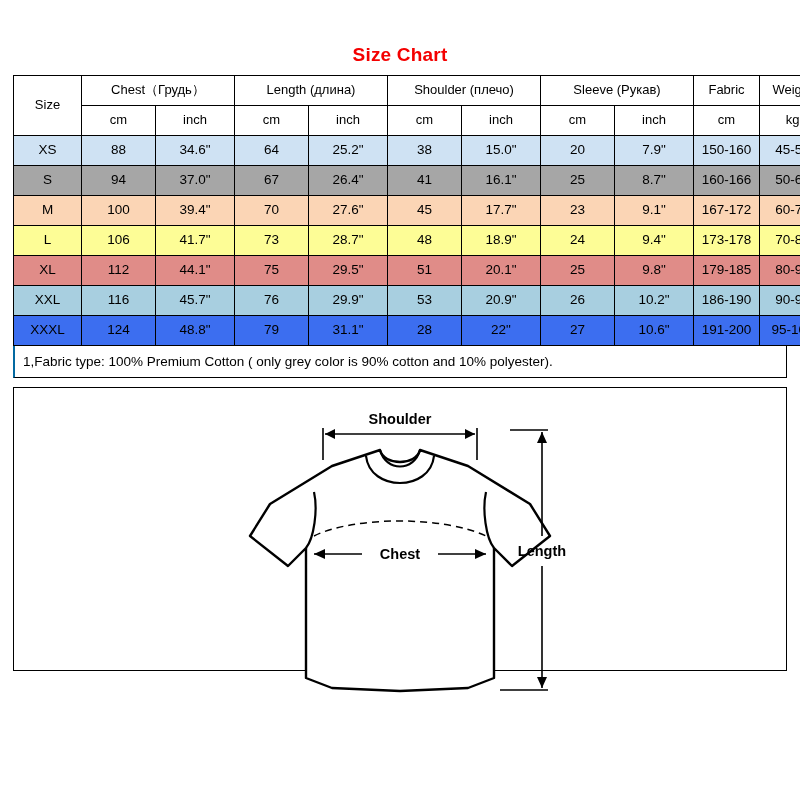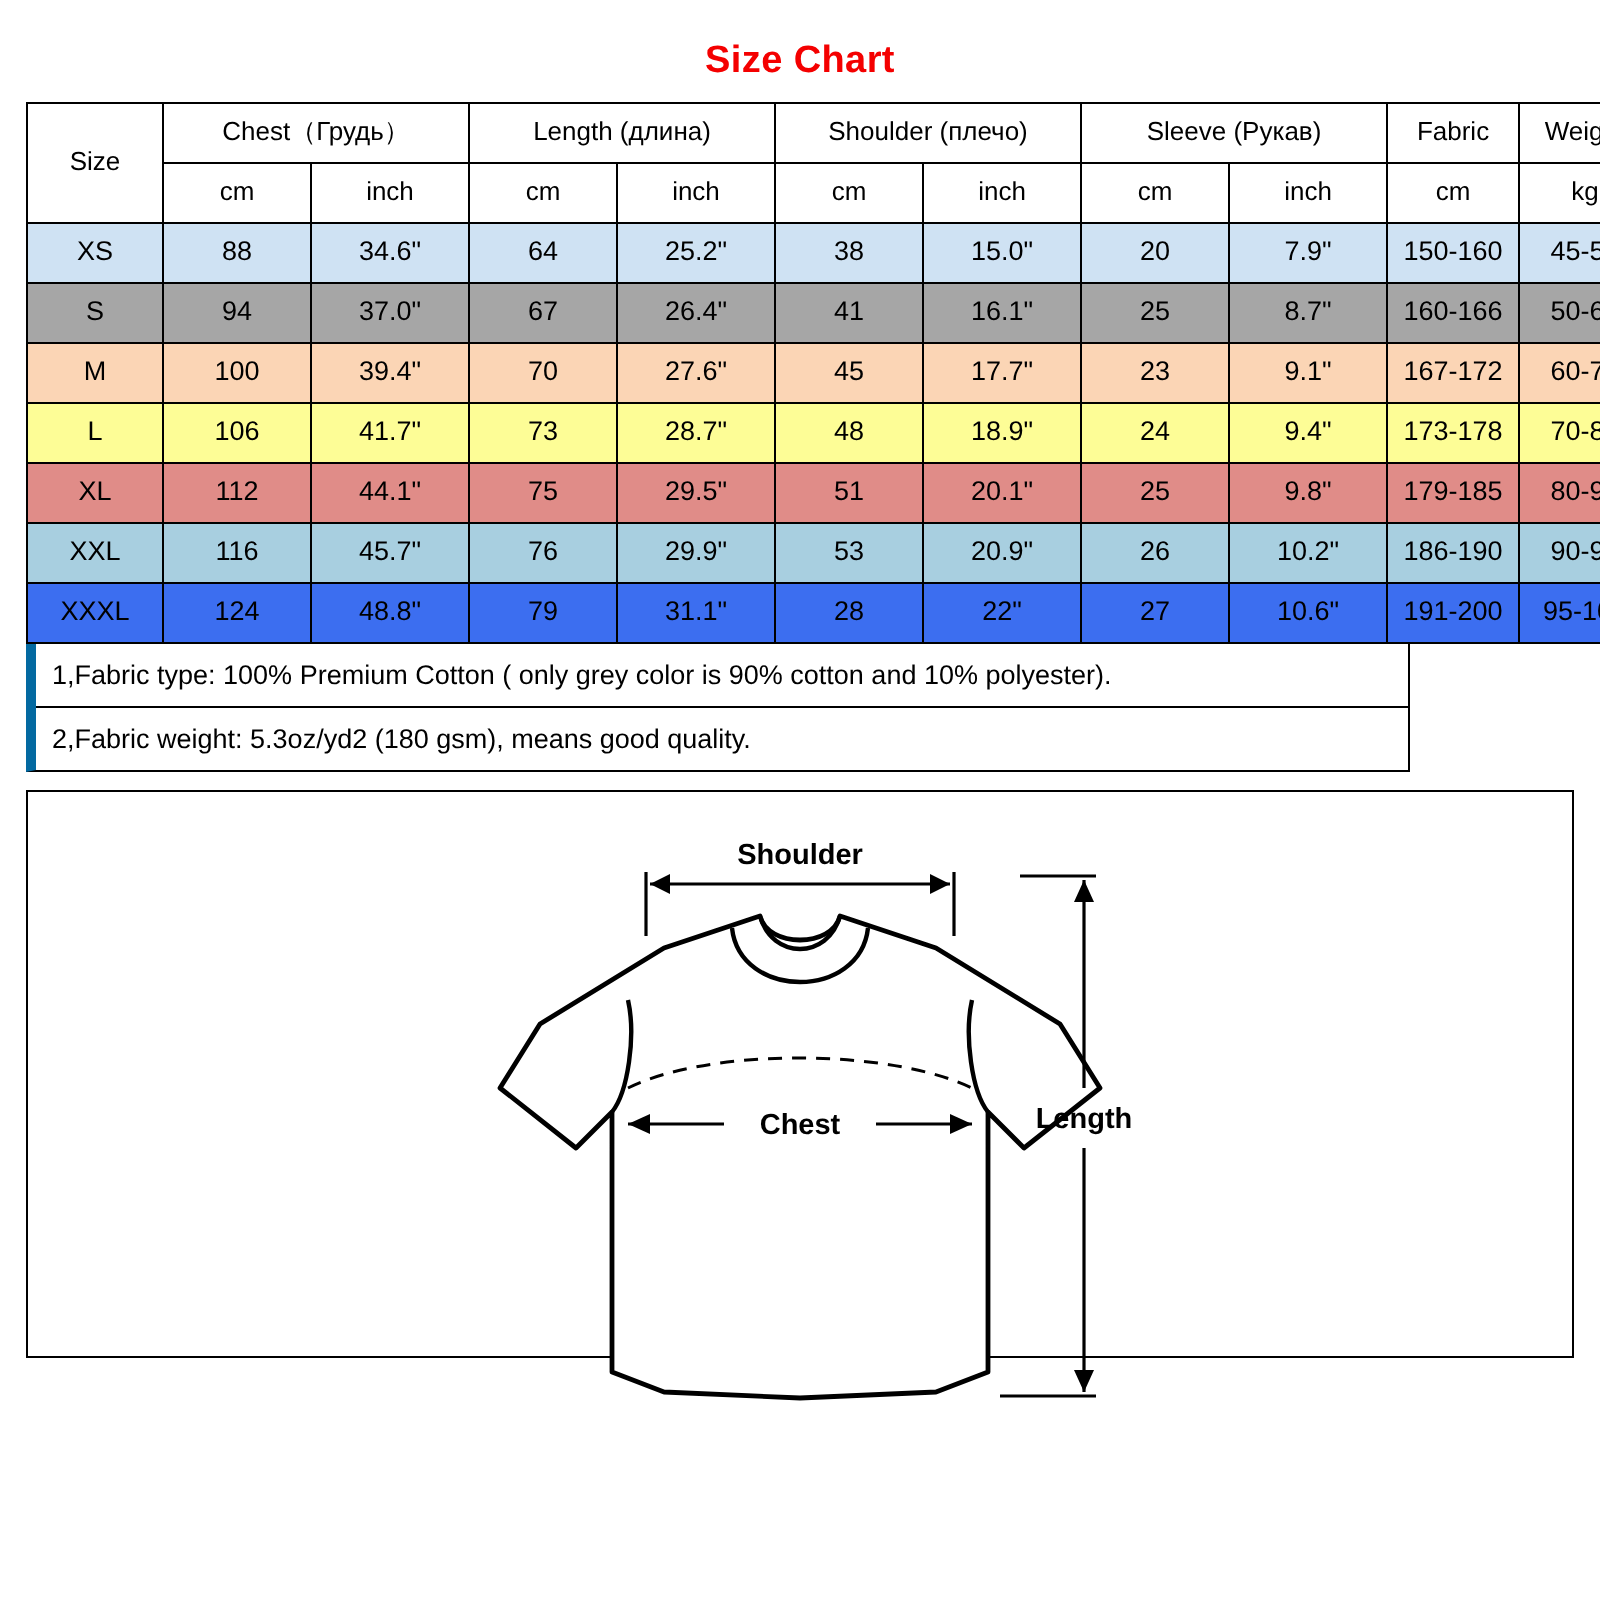--- a/index.html
+++ b/index.html
@@ -13,21 +13,21 @@
     position: relative;
     width: 800px; height: 800px;
     background: #ffffff;
     overflow: hidden;
   }
   .title {
     text-align: center;
     color: #f40000;
     font-size: 19px;
     font-weight: bold;
-    padding-top: 20px;
+    padding-top: 44px;
     padding-bottom: 9px;
     letter-spacing: 0.2px;
   }
   table.size-table {
     border-collapse: collapse;
     width: 774px;
     margin: 0 13px;
     table-layout: fixed;
   }
   table.size-table th, table.size-table td {
@@ -48,23 +48,23 @@
   .hdr-row2 th { height: 28px; }
   td.sz { font-size: 13.5px; }
   
   col.c-size   { width: 68px; }
   col.c-cm     { width: 74px; }
   col.c-inch   { width: 79px; }
   col.c-h      { width: 66px; }
   col.c-w      { width: 66px; }
 
   .notes {
-    width: 692px;
+    width: 774px;
     margin: 0 13px;
-    border-left: 5px solid #0369a1;
+    border-left: 2px solid #0369a1;
     border-right: 1px solid #000;
     border-bottom: 1px solid #000;
   }
   .note {
     font-size: 13.5px;
     color: #000;
     padding: 8px 6px 8px 8px;
     border-bottom: 1px solid #000;
   }
   .note:last-child { border-bottom: none; }
@@ -219,21 +219,20 @@
           <td>27</td>
           <td>10.6"</td>
           <td>191-200</td>
           <td>95-100</td>
         </tr>
       </tbody>
   </table>
 
   <div class="notes">
     <div class="note">1,Fabric type: 100% Premium Cotton ( only grey color is 90% cotton and 10% polyester).</div>
-    <div class="note">2,Fabric weight: 5.3oz/yd2 (180 gsm), means good quality.</div>
   </div>
 
   <div class="diagram-box">
     <svg width="772" height="324" viewBox="0 0 772 324">
 
       <g stroke="#000" stroke-width="1.6" fill="none">
         <line x1="309" y1="40" x2="309" y2="72"></line>
         <line x1="463" y1="40" x2="463" y2="72"></line>
         <line x1="311" y1="46" x2="461" y2="46"></line>
         <polygon points="311,46 321,41 321,51" fill="#000" stroke="none"></polygon>

